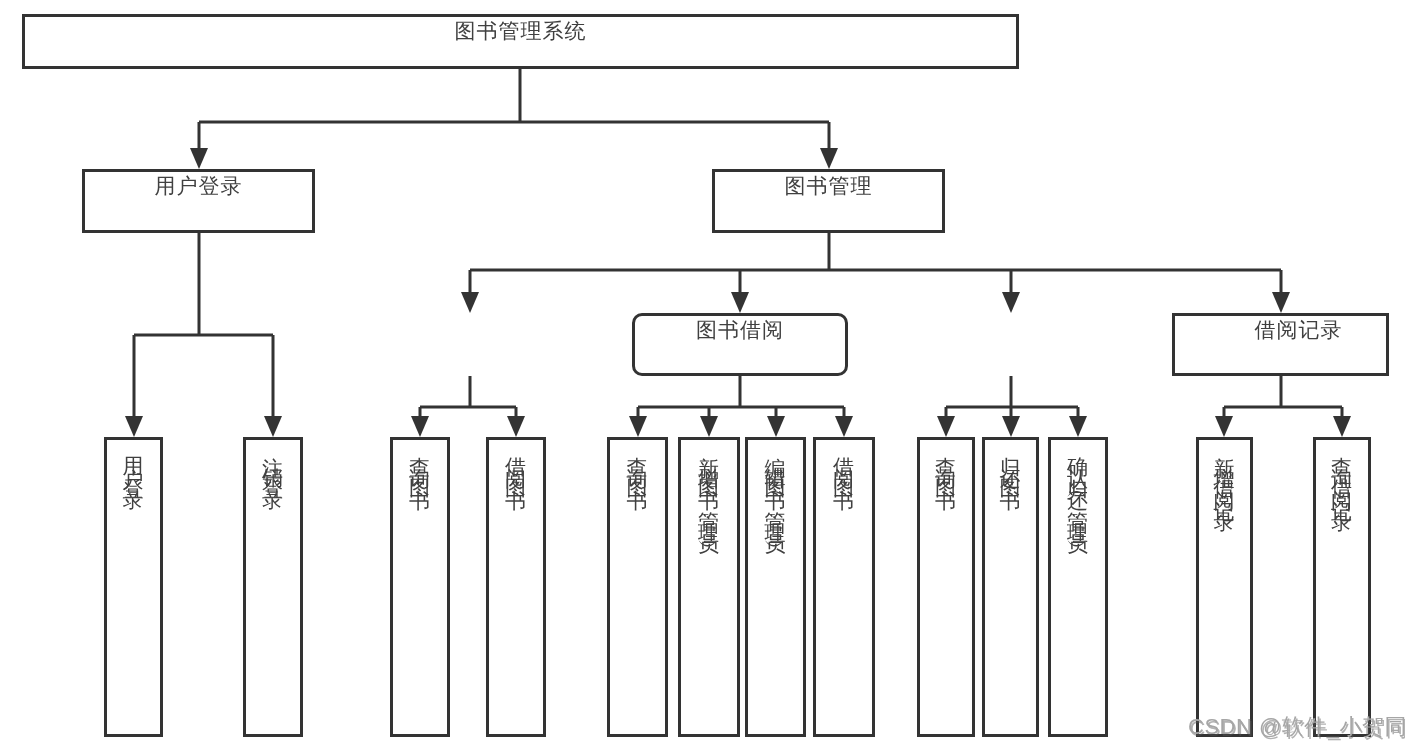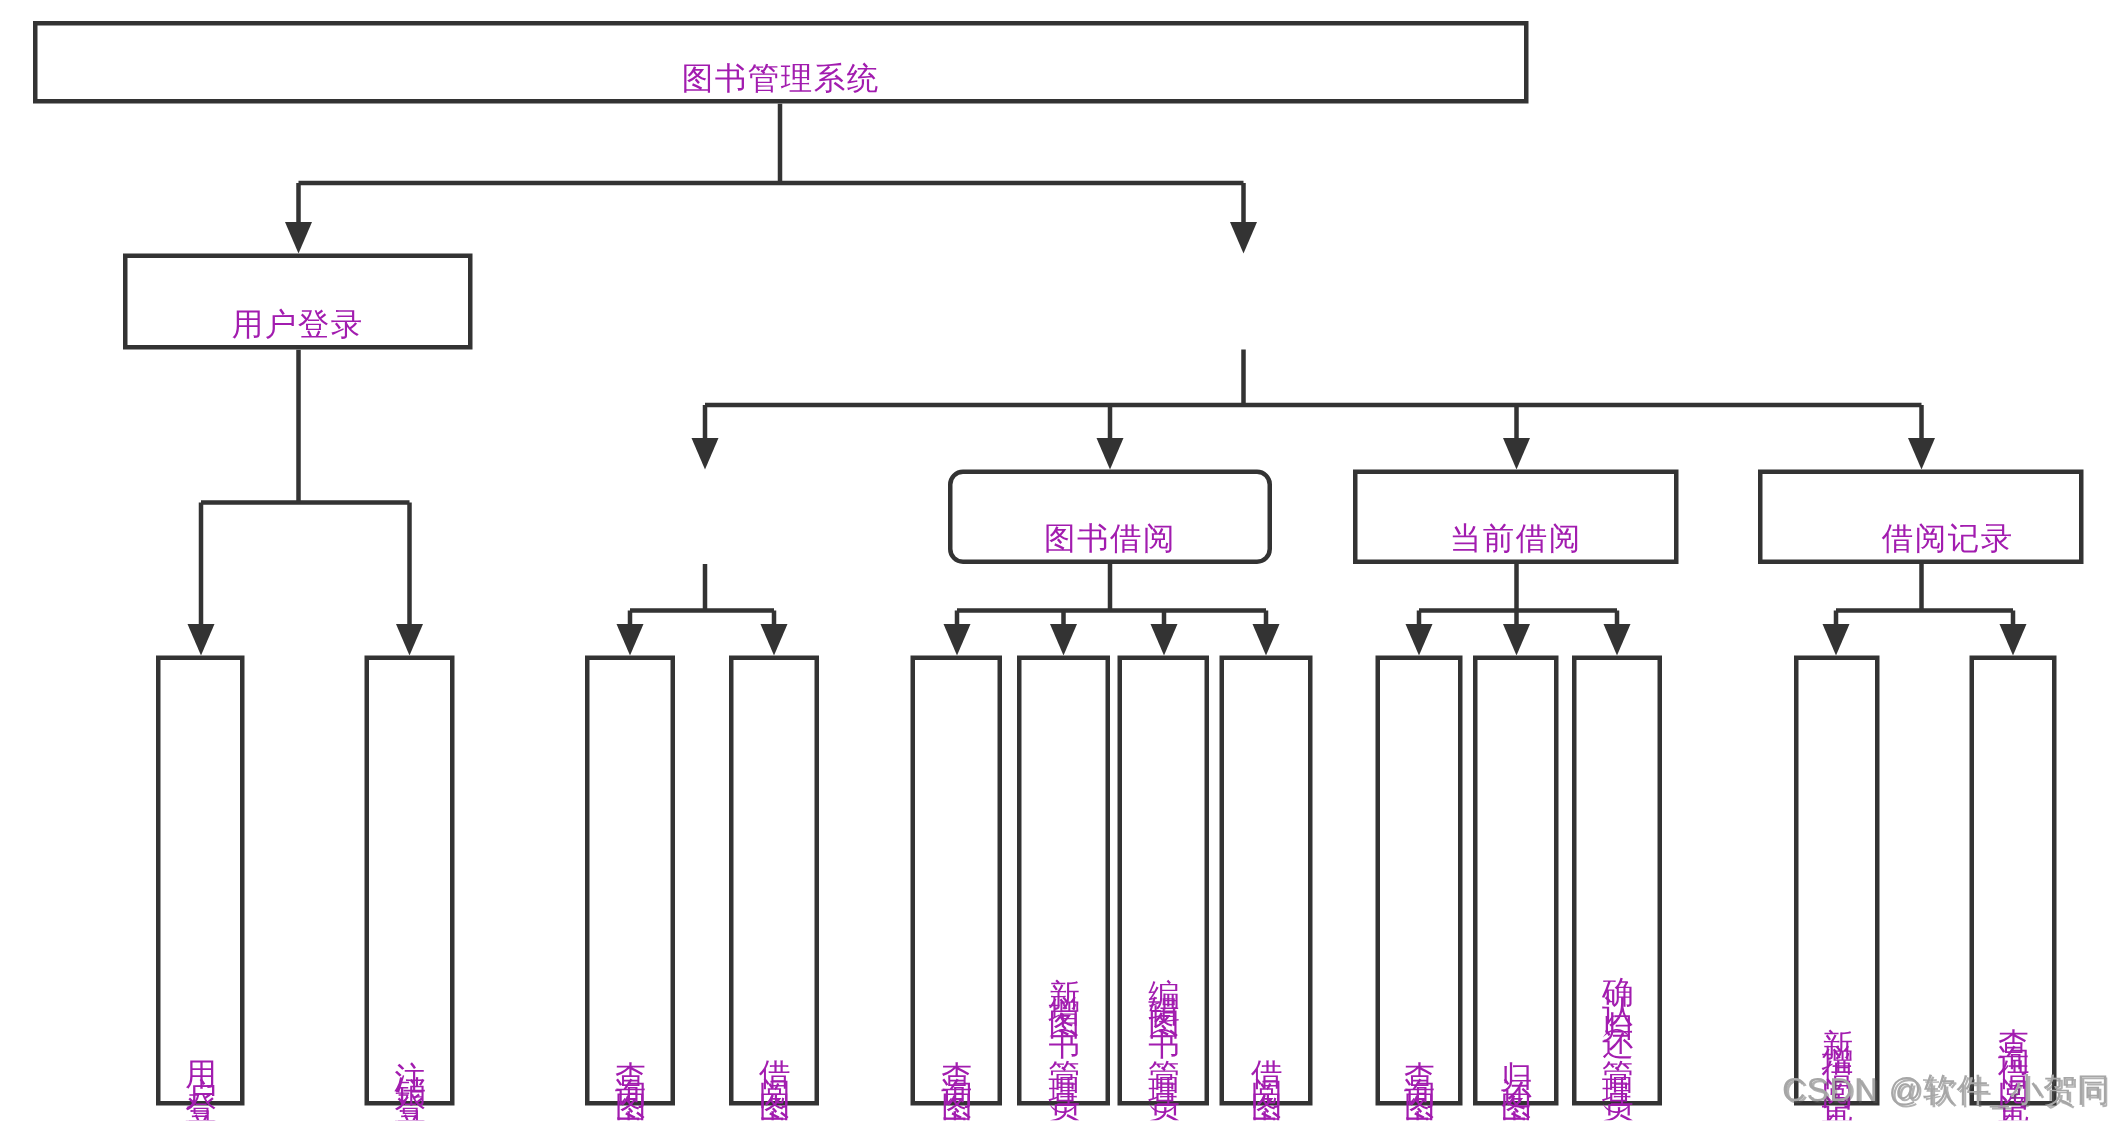--- a/index.html
+++ b/index.html
@@ -16,23 +16,23 @@
     left: 0; top: 0;
     width: 1405px; height: 747px;
     pointer-events: none;
   }
   .box {
     position: absolute;
     background: #ffffff;
     border: 3px solid #333333;
     box-sizing: border-box;
     display: flex;
-    align-items: flex-end;
+    align-items: flex-start;
     justify-content: center;
-    color: #a21caf;
+    color: #404040;
   }
   .hbox .label {
     font-size: 21px;
     letter-spacing: 1px;
     white-space: nowrap;
   }
   .vbox .label {
     writing-mode: vertical-rl;
     text-orientation: mixed;
     font-size: 21px;
@@ -115,26 +115,26 @@
     </g>
   </svg>
 
   <div class="box hbox" style="left:22px; top:14px; width:997px; height:55px;">
     <span class="label">图书管理系统</span>
   </div>
 
   <div class="box hbox" style="left:82px; top:169px; width:233px; height:64px;">
     <span class="label">用户登录</span>
   </div>
+  <div class="box hbox" style="left:712px; top:169px; width:233px; height:64px;">
+    <span class="label">图书管理</span>
+  </div>
 
   <div class="box hbox" style="left:632px; top:313px; width:216px; height:63px;border-radius:10px;">
     <span class="label">图书借阅</span>
-  </div>
-  <div class="box hbox" style="left:902px; top:313px; width:217px; height:63px;">
-    <span class="label">当前借阅</span>
   </div>
   <div class="box hbox" style="left:1172px; top:313px; width:217px; height:63px;padding-left:36px;">
     <span class="label">借阅记录</span>
   </div>
 
   <div class="box vbox" style="left:104px; top:437px; width:59px; height:300px;">
     <span class="label">用户登录</span>
   </div>
   <div class="box vbox" style="left:243px; top:437px; width:60px; height:300px;">
     <span class="label">注销登录</span>

